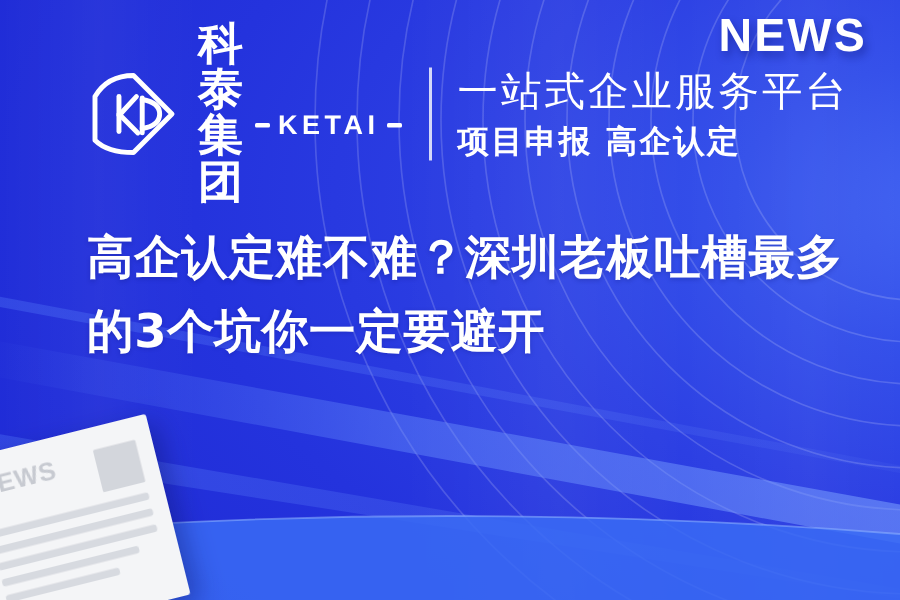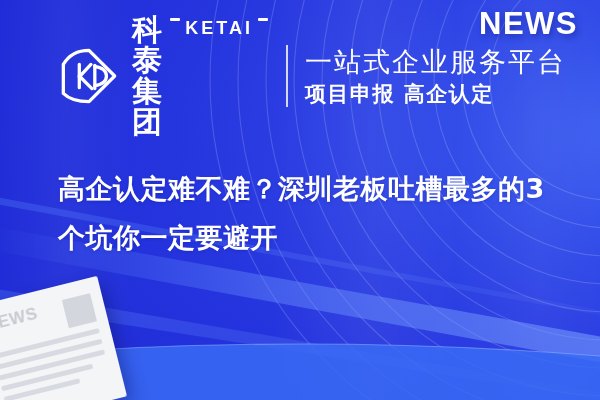--- a/index.html
+++ b/index.html
@@ -107,22 +107,23 @@
   .brand-cn {
     font-size: 30px;
     line-height: 1.02;
     font-weight: 700;
     color: #ffffff;
     letter-spacing: 1px;
     font-family: "DejaVu Sans", "Liberation Sans", sans-serif;
   }
   .brand-en-row {
     display: flex;
+    align-items: center;
     gap: 5px;
-    margin-top: 3px;
+    margin-top: 15px;
   }
   .brand-en-row .dash {
     flex: 1 1 auto;
     height: 3px;
     background: #ffffff;
     border-radius: 1px;
     min-width: 10px;
   }
   .brand-en {
     font-size: 18px;
@@ -159,24 +160,24 @@
     color: #ffffff;
     letter-spacing: 1.5px;
     font-weight: 700;
     font-family: "DejaVu Sans", "Liberation Sans", sans-serif;
     white-space: nowrap;
   }
 
   
   .headline {
     position: absolute;
-    top: 164px;
+    top: 148px;
     left: 58px;
     width: 510px;
-    font-size: 27px;
+    font-size: 31px;
     line-height: 49px;
     font-weight: 700;
     color: #ffffff;
     letter-spacing: 0.5px;
     font-family: "DejaVu Sans", "Liberation Sans", sans-serif;
     text-shadow: 0 1px 3px rgba(10,20,110,0.25);
   }
 
   
   .newspaper {

